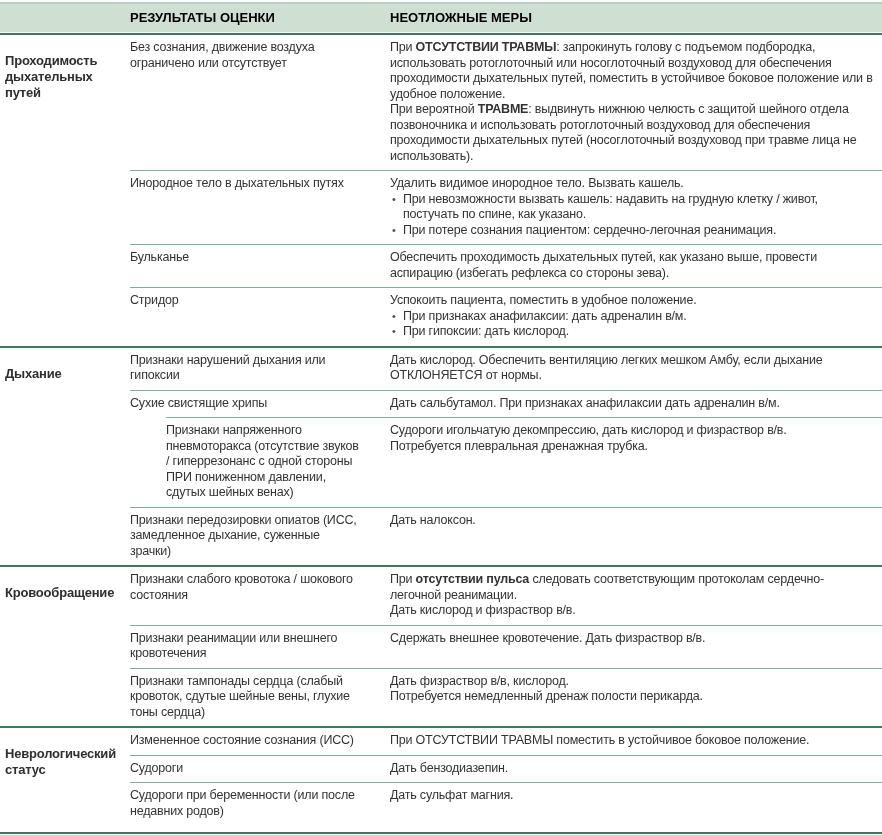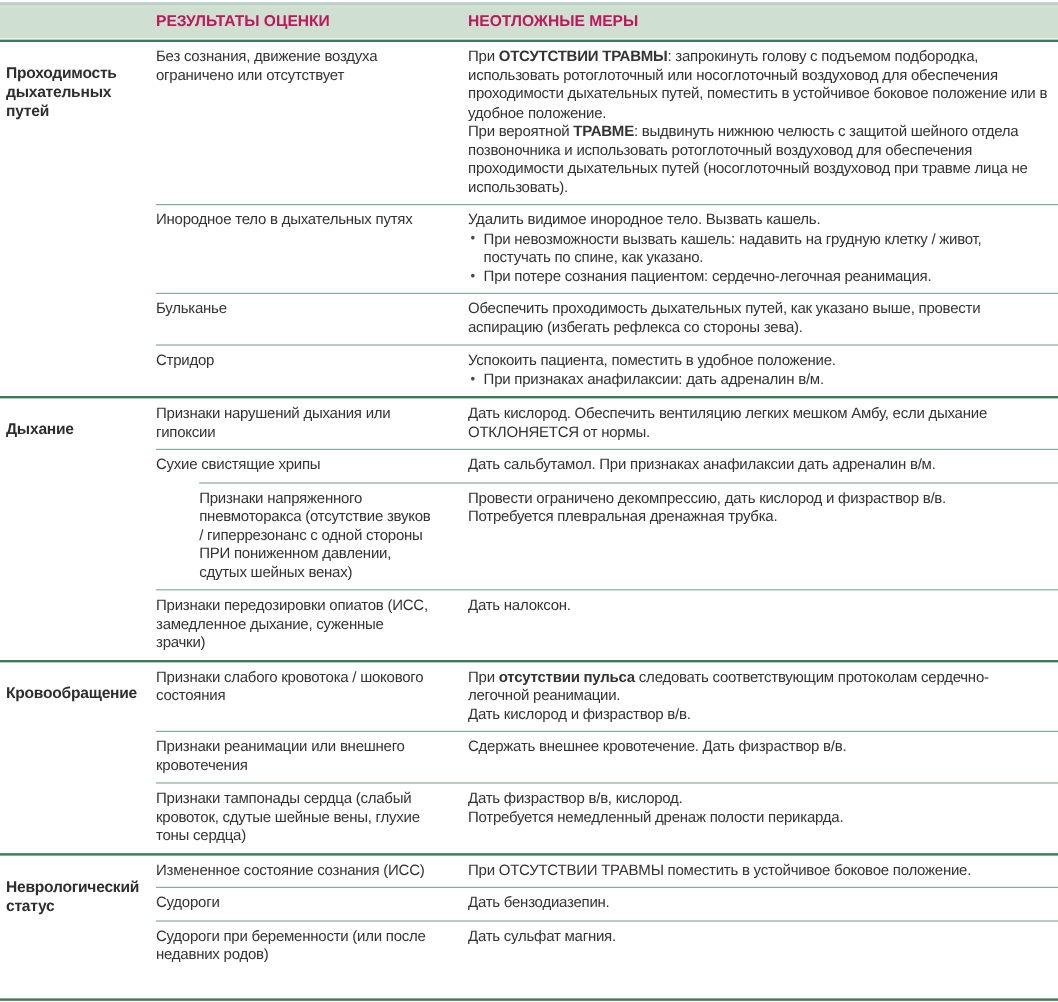--- a/index.html
+++ b/index.html
@@ -20,21 +20,21 @@
     letter-spacing:-0.2px;
   }
   .header-row{
     display:grid;grid-template-columns:130px 260px 1fr;
     align-items:center;
     height:30px;margin-top:2px;
     background:var(--band);
     border-top:2px solid var(--band-edge);
   }
   .h-col{
-    font-weight:bold;font-size:13px;color:#be185d;
+    font-weight:bold;font-size:13px;color:#000000;
     letter-spacing:0;
   }
   .header-line{height:2px;background:var(--line-strong);margin-top:1px;}
   .section{
     display:grid;grid-template-columns:130px 260px 1fr;
     border-top:2px solid var(--line-strong);
   }
   .section:first-child{border-top:none;}
   .sec-label{
     grid-column:1;
@@ -82,35 +82,36 @@
           <div class="bullet"><span>При потере сознания пациентом: сердечно-легочная реанимация.</span></div>
         </div>
         <div class="cell assess rt" style="grid-area: 3 / 2;">Бульканье</div>
         <div class="cell actions rt" style="grid-area: 3 / 3;">
           <div class="para"><span>Обеспечить проходимость дыхательных путей, как указано выше, провести аспирацию (избегать рефлекса со стороны зева).</span></div>
         </div>
         <div class="cell assess rt" style="grid-area: 4 / 2;">Стридор</div>
         <div class="cell actions rt" style="grid-area: 4 / 3;">
           <div class="para"><span>Успокоить пациента, поместить в удобное положение.</span></div>
           <div class="bullet"><span>При признаках анафилаксии: дать адреналин в/м.</span></div>
+          <div class="bullet"><span>При гипоксии: дать кислород.</span></div>
         </div>
       </div>
       <div class="section">
         <div class="sec-label" style="grid-row: 1 / span 4;">Дыхание</div>
         <div class="cell assess" style="grid-area: 1 / 2;">Признаки нарушений дыхания или гипоксии</div>
         <div class="cell actions" style="grid-area: 1 / 3;">
           <div class="para"><span>Дать кислород. Обеспечить вентиляцию легких мешком Амбу, если дыхание ОТКЛОНЯЕТСЯ от нормы.</span></div>
         </div>
         <div class="cell assess rt" style="grid-area: 2 / 2;">Сухие свистящие хрипы</div>
         <div class="cell actions rt" style="grid-area: 2 / 3;">
           <div class="para"><span>Дать сальбутамол. При признаках анафилаксии дать адреналин в/м.</span></div>
         </div>
         <div class="cell assess rt" style="grid-area: 3 / 2; margin-left: 36px;">Признаки напряженного пневмоторакса (отсутствие звуков / гиперрезонанс с одной стороны ПРИ пониженном давлении, сдутых шейных венах)</div>
         <div class="cell actions rt" style="grid-area: 3 / 3;">
-          <div class="para"><span>Провести ограничено декомпрессию, дать кислород и физраствор в/в.</span></div>
+          <div class="para"><span>Судороги игольчатую декомпрессию, дать кислород и физраствор в/в.</span></div>
           <div class="para"><span>Потребуется плевральная дренажная трубка.</span></div>
         </div>
         <div class="cell assess rt" style="grid-area: 4 / 2;">Признаки передозировки опиатов (ИСС, замедленное дыхание, суженные зрачки)</div>
         <div class="cell actions rt" style="grid-area: 4 / 3;">
           <div class="para"><span>Дать налоксон.</span></div>
         </div>
       </div>
       <div class="section">
         <div class="sec-label" style="grid-row: 1 / span 3;">Кровообращение</div>
         <div class="cell assess" style="grid-area: 1 / 2;">Признаки слабого кровотока / шокового состояния</div>

